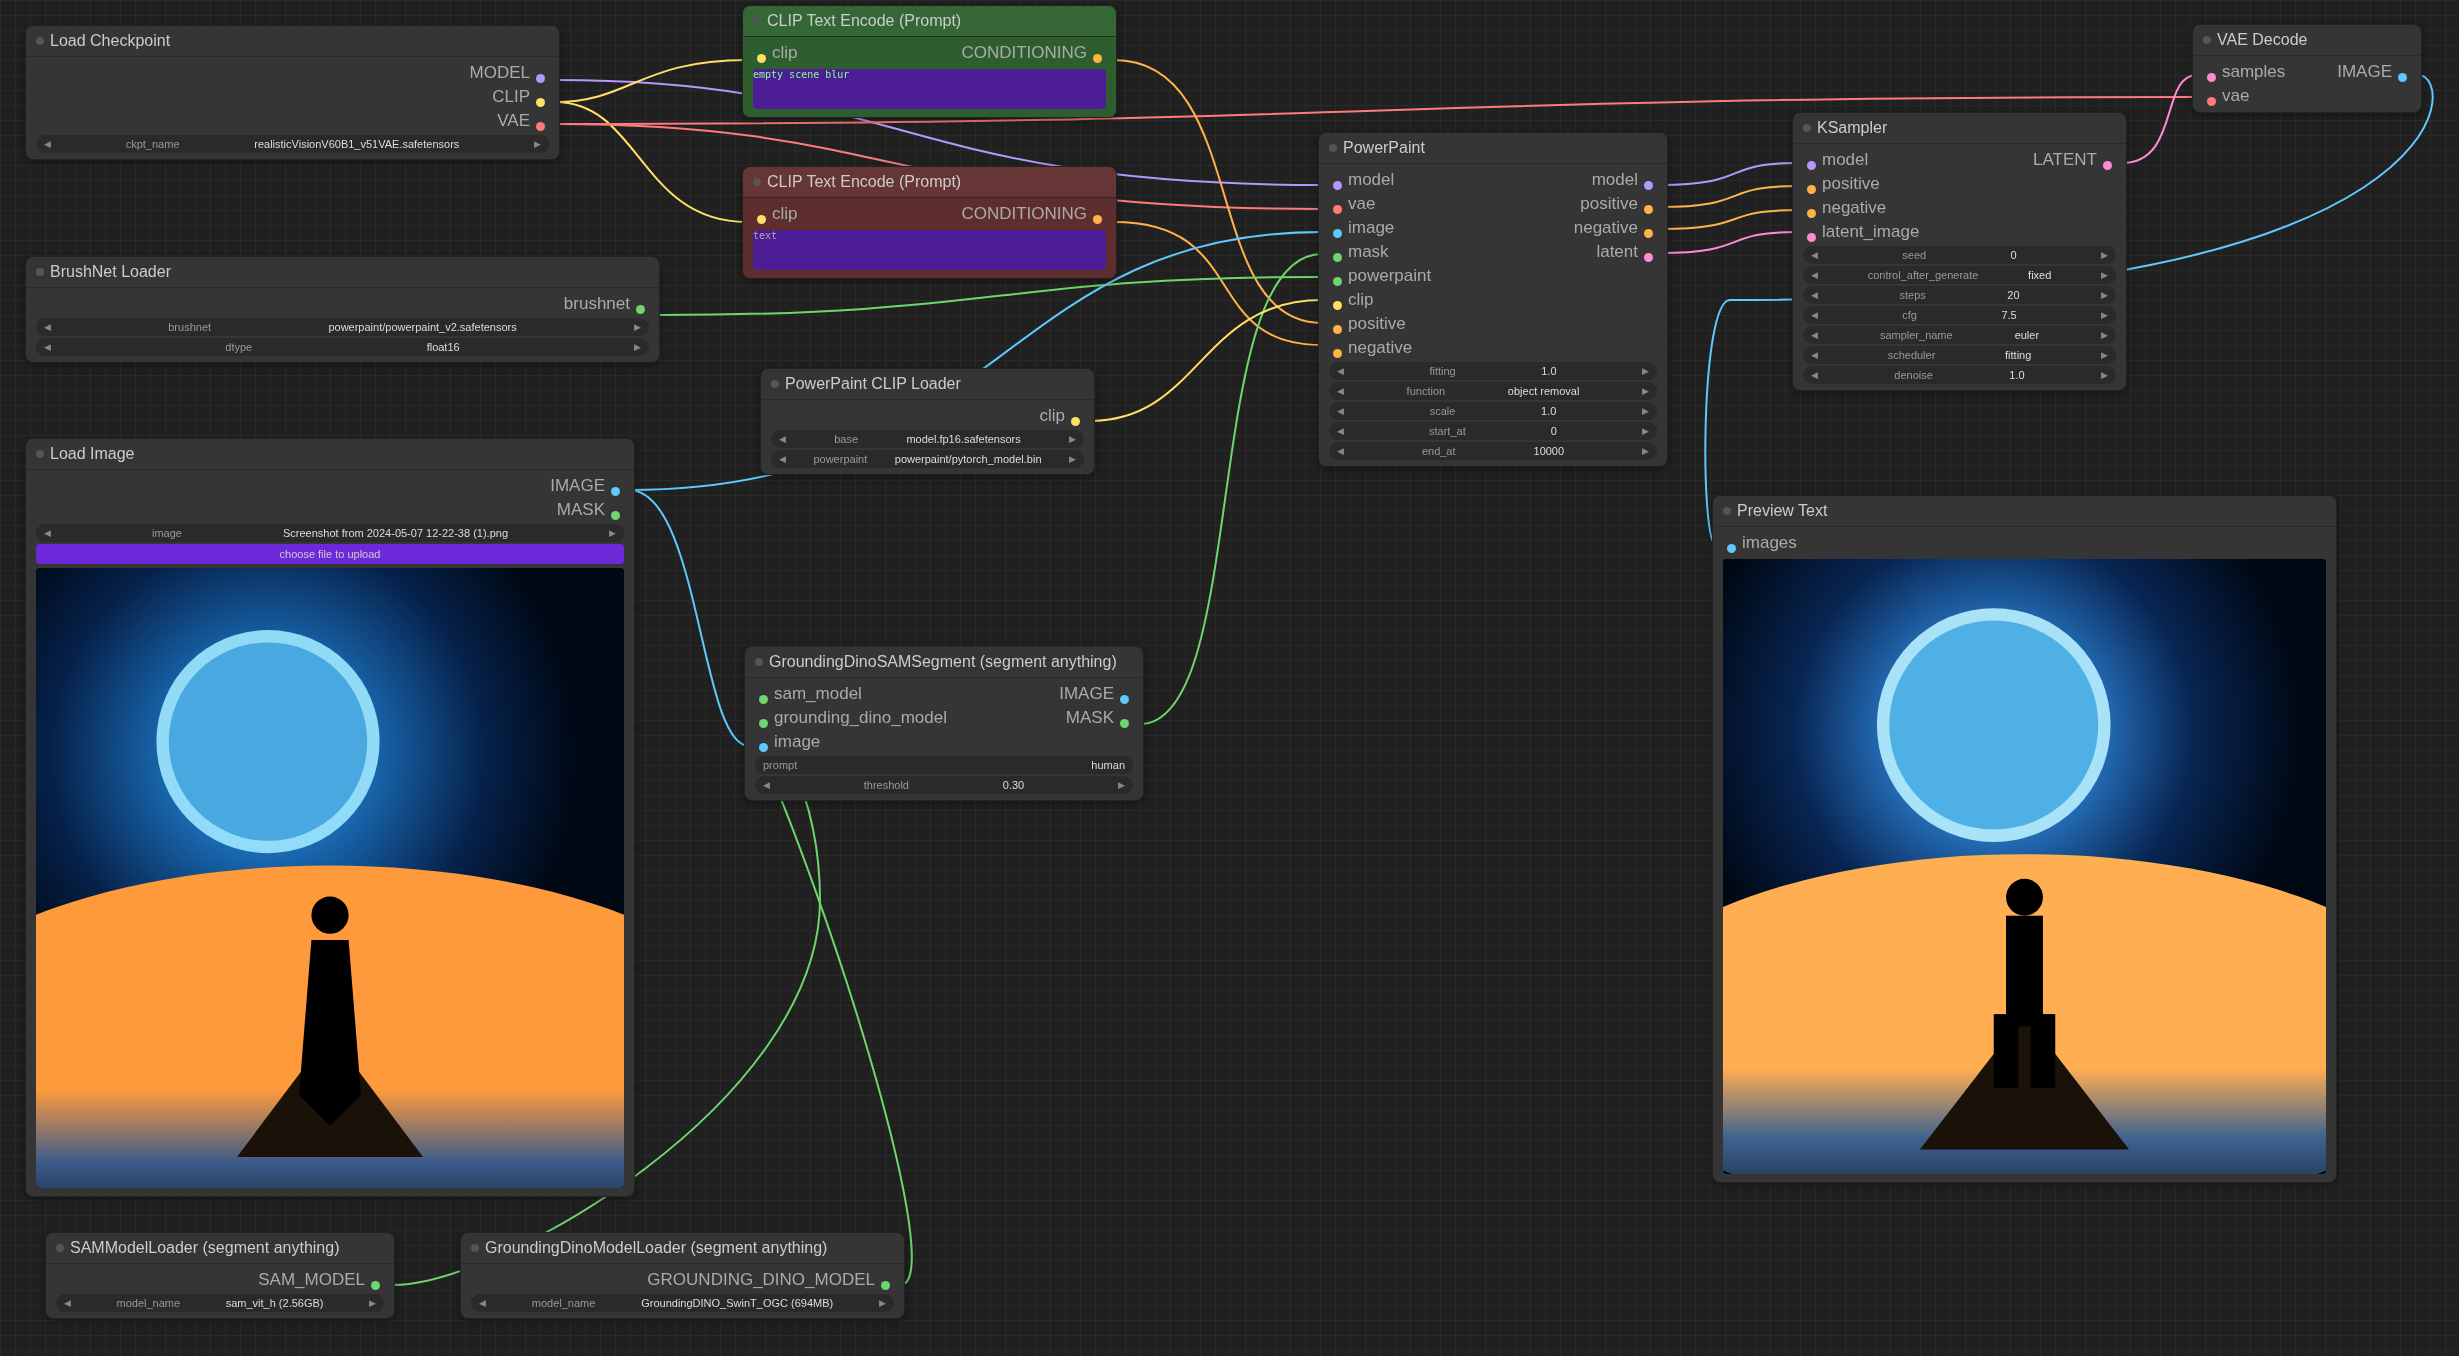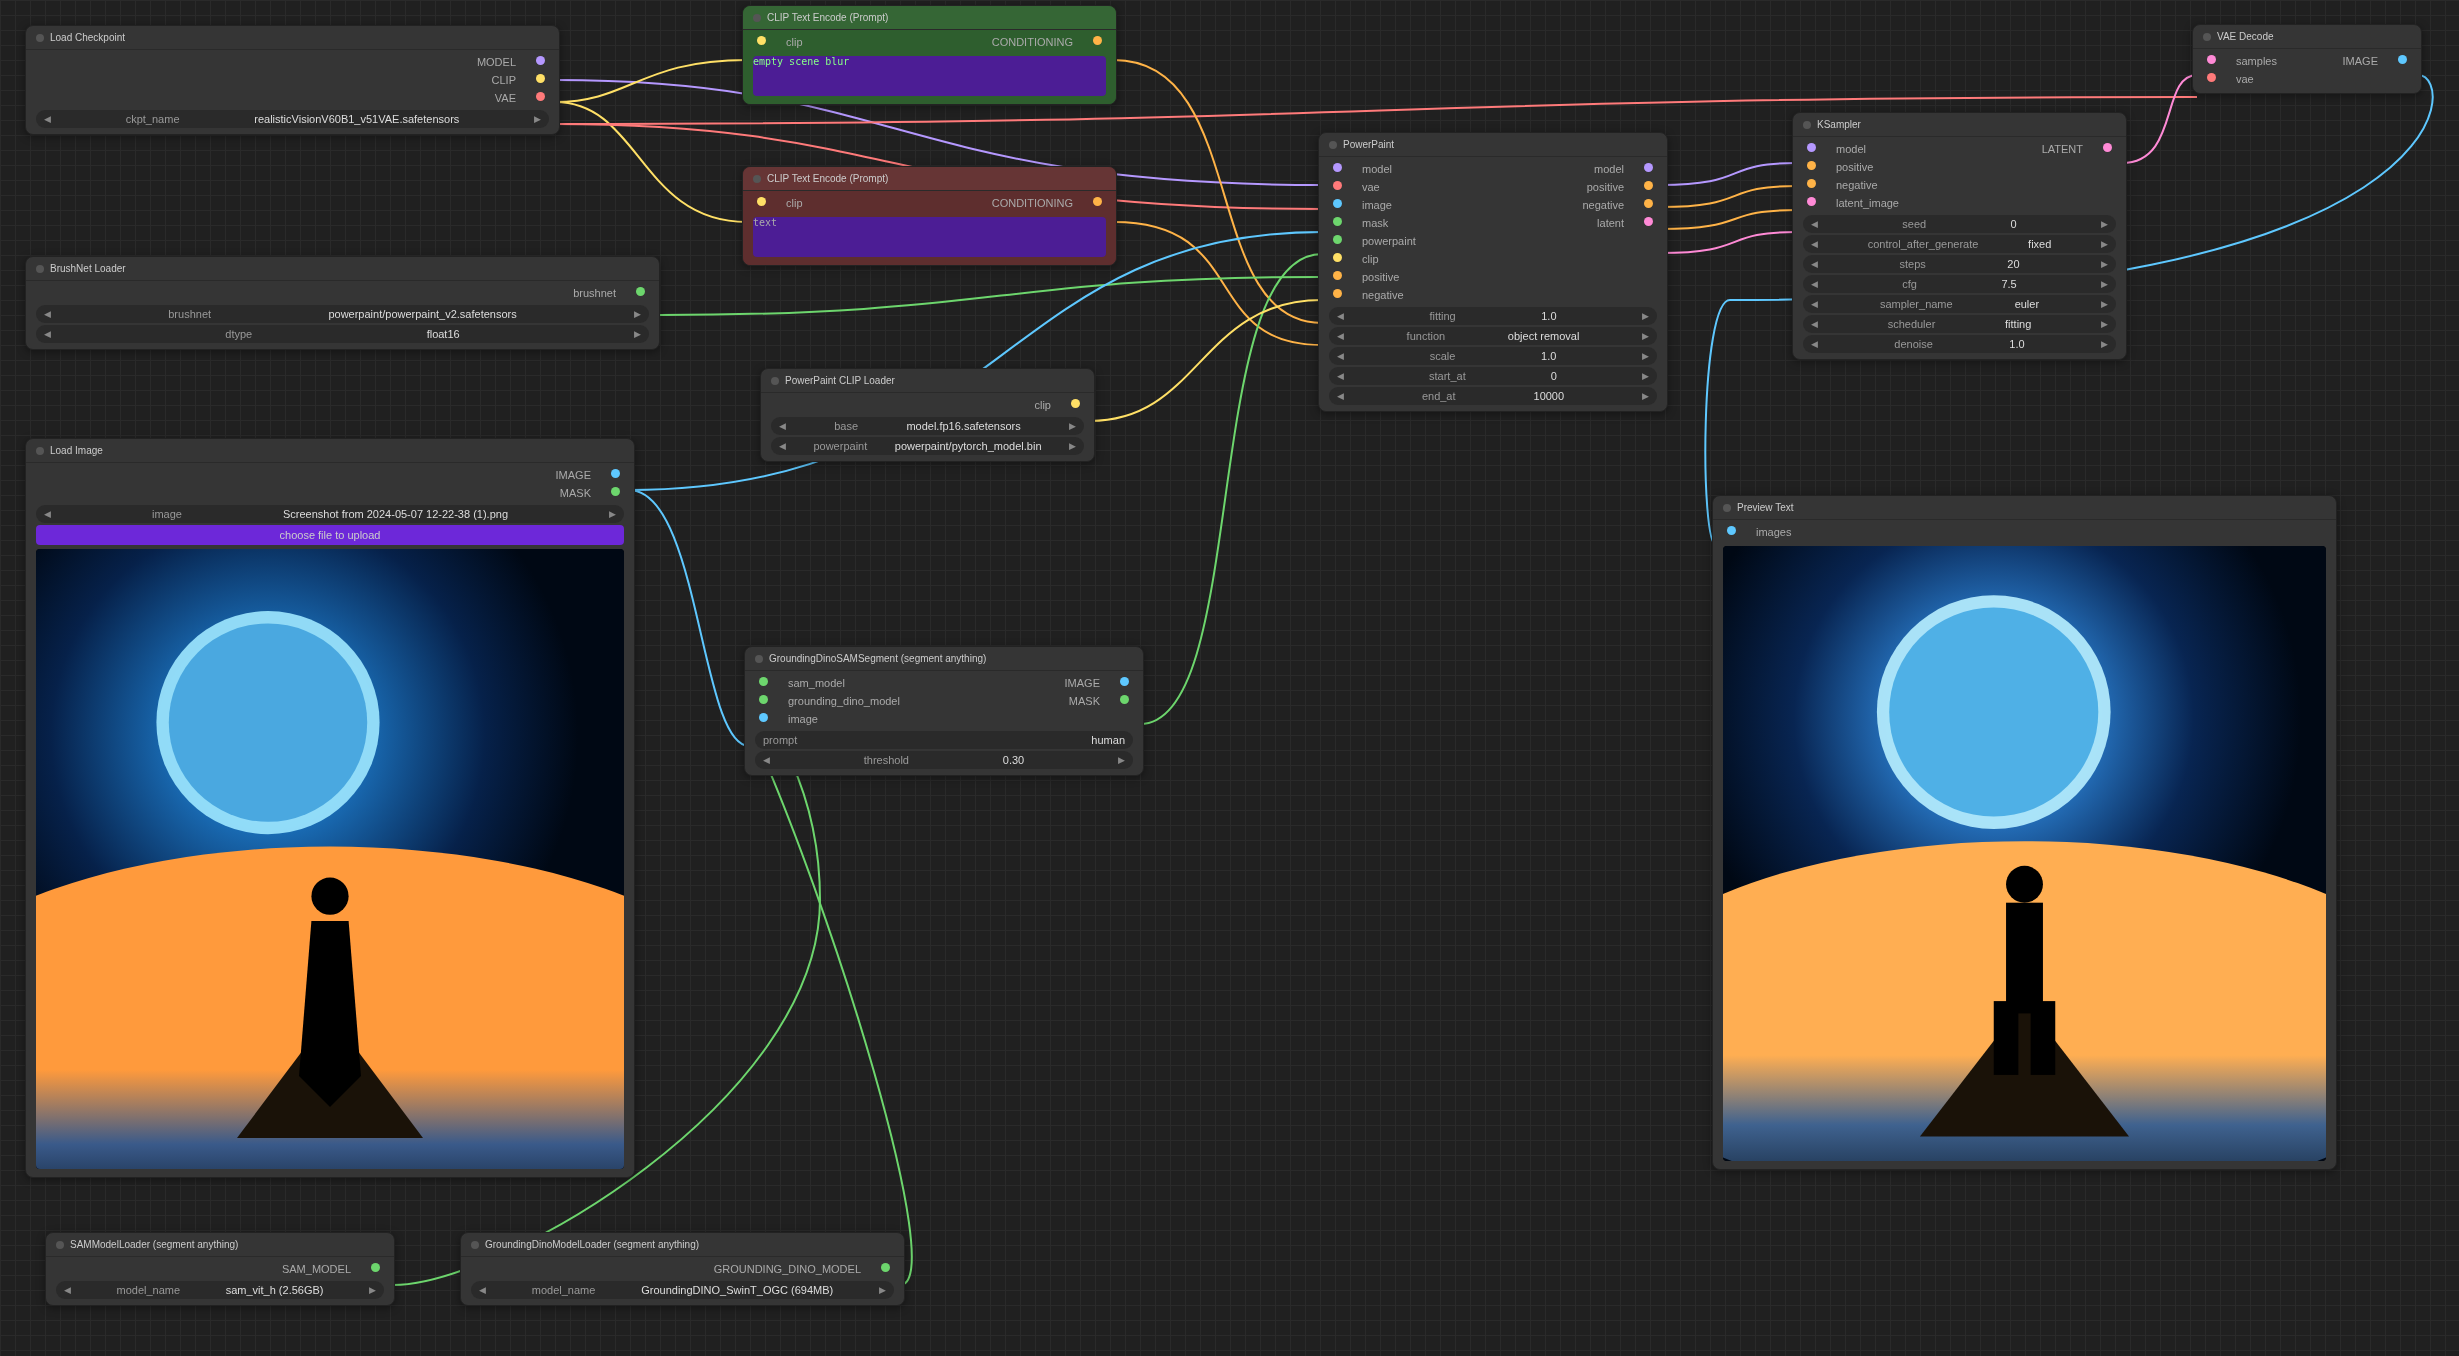--- a/index.html
+++ b/index.html
@@ -1,22 +1,22 @@
 <!DOCTYPE html>
 <html><head>
 <meta charset="utf-8">
 <style>
 *{box-sizing:border-box;margin:0;padding:0;font-family:Arial,sans-serif}
 body{background:#202020;background-image:linear-gradient(#2a2a2a 1px,transparent 1px),linear-gradient(90deg,#2a2a2a 1px,transparent 1px);background-size:15px 15px;color:#aaa;font-size:11px;overflow:hidden;width:2459px;height:1356px;position:relative}
 .canvas{position:relative;width:2459px;height:1356px;transform-origin:0 0}
 .node{position:absolute;background:#353535;border:1px solid #222;border-radius:8px;box-shadow:0 2px 8px rgba(0,0,0,.4)}
-.node-header{padding:6px 10px 6px 24px;border-bottom:1px solid #2a2a2a;border-radius:8px 8px 0 0;color:#ccc;font-size:10px;position:relative}
+.node-header{padding:6px 10px 6px 24px;border-bottom:1px solid #2a2a2a;border-radius:8px 8px 0 0;color:#ccc;font-size:16px;position:relative}
 .node-header::before{content:"";position:absolute;left:10px;top:50%;transform:translateY(-50%);width:8px;height:8px;border-radius:50%;background:#555}
 .node-body{padding:4px 6px}
-.slot{display:flex;align-items:flex-start;gap:20px;padding:2px 8px;font-size:11px;position:relative;min-height:18px}
+.slot{display:flex;align-items:flex-end;gap:6px;padding:2px 8px;font-size:17px;position:relative;min-height:18px}
 .slot.out{justify-content:flex-end}
 .dot{width:9px;height:9px;border-radius:50%;flex-shrink:0}
 .widget{display:flex;align-items:center;justify-content:space-between;background:#2a2a2a;border-radius:12px;padding:3px 8px;margin:2px 4px;font-size:11px;color:#bbb;position:relative}
 .widget .arrow{color:#888;font-size:9px;cursor:pointer}
 .widget-label{color:#999}
 .widget-val{color:#ddd;text-align:right}
 .textarea{background:#4c1d95;border-radius:4px;margin:4px;padding:0;min-height:40px;color:#8f8;font-family:monospace;font-size:10px}
 .btn{background:#6d28d9;border-radius:4px;margin:2px 4px;padding:4px;text-align:center;color:#ccc;font-size:11px;cursor:pointer}
 .img-slot{margin:4px;border-radius:4px;overflow:hidden;background:#000}
 svg.wires{position:absolute;top:0;left:0;width:2459px;height:1356px;pointer-events:none}

